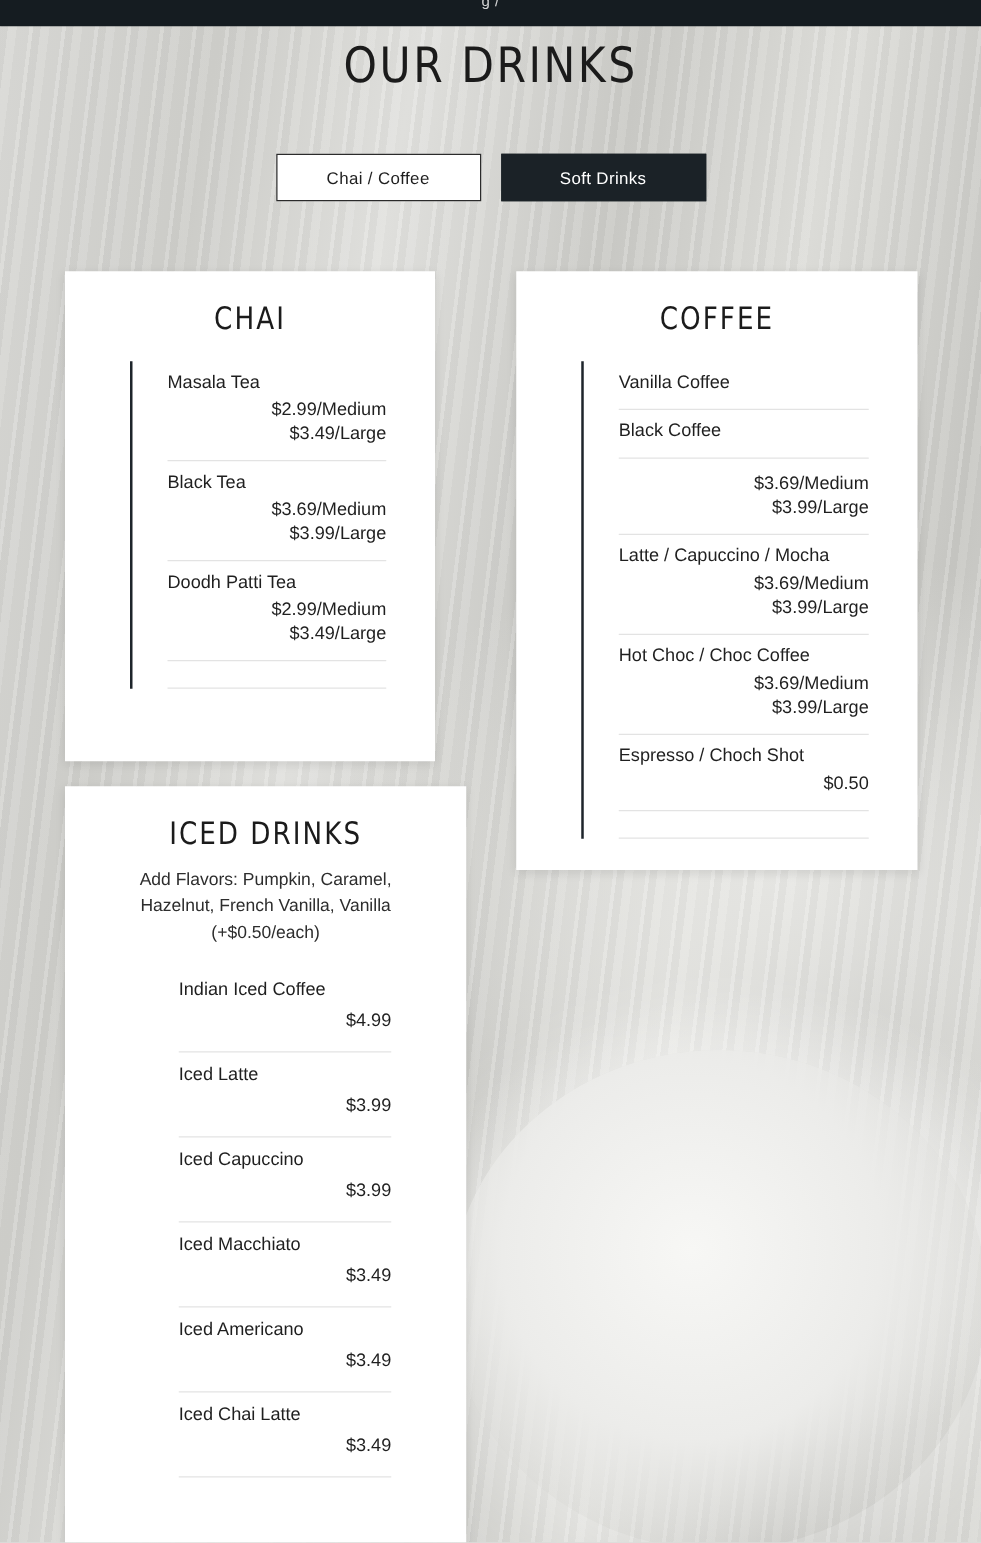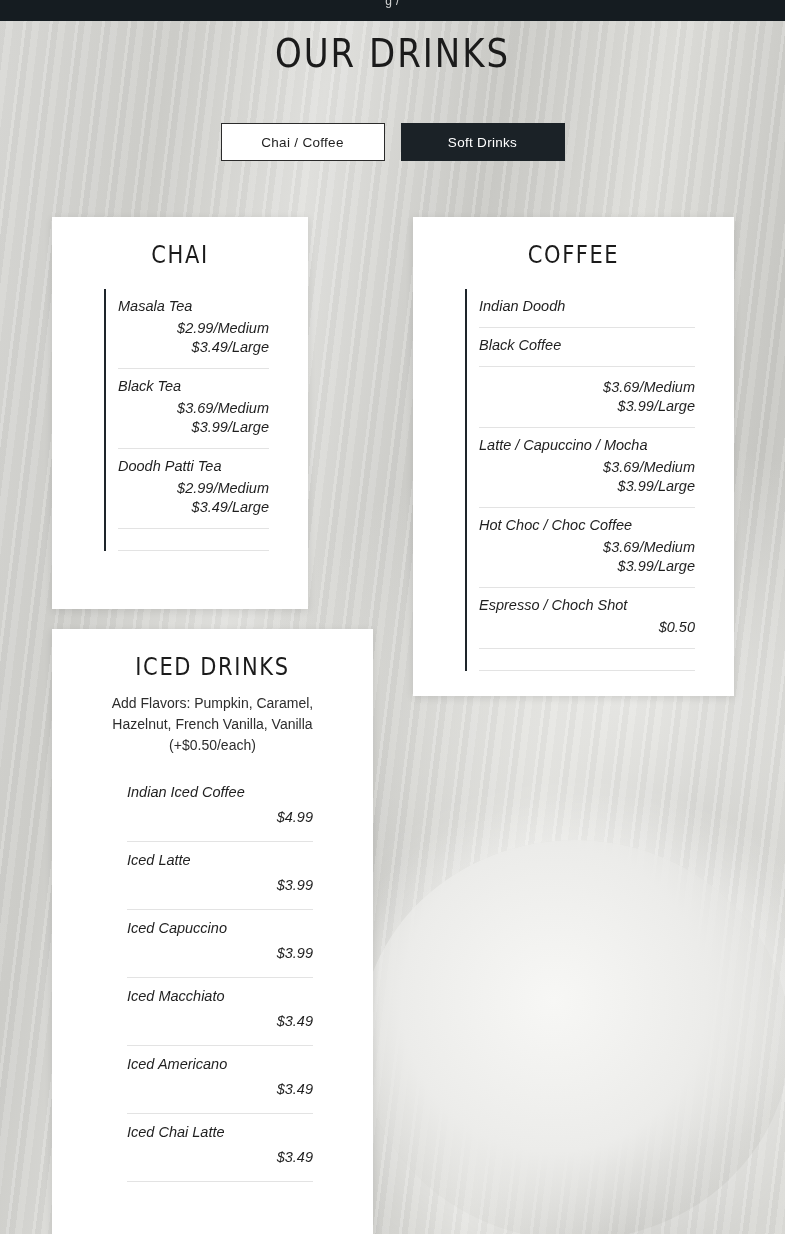--- a/index.html
+++ b/index.html
@@ -101,21 +101,21 @@
   .cards {
     position: relative;
     margin-top: 56px;
   }
   .card {
     position: absolute;
     background: #ffffff;
     box-shadow: 0 2px 8px rgba(0,0,0,0.10);
     padding: 26px 22px 20px 22px;
   }
-  .card-chai   { left: 52px;  top: 0px;   width: 256px; height: 392px; }
+  .card-chai   { left: 52px;  top: 0px;   width: 296px; height: 392px; }
   .card-coffee { left: 413px; top: 0px;   width: 321px; height: 479px; }
   .card-iced   { left: 52px;  top: 412px; width: 321px; height: 620px; }
 
   .card-title {
     text-align: center;
     font-family: "DejaVu Sans", sans-serif;
     font-size: 21px;
     letter-spacing: 1.6px;
     color: #1b1b1b;
     transform: scaleY(1.18);
@@ -124,24 +124,23 @@
   .card-note {
     text-align: center;
     font-size: 14px;
     line-height: 21px;
     color: #2d2d2d;
     margin: -8px 14px 18px 14px;
   }
 
   .items {
     border-left: 2px solid #1e252b;
-    padding-left: 12px;
+    padding-left: 28px;
     margin-left: 30px;
     margin-right: 17px;
-    font-style: italic;
   }
   .card-iced .items { margin-left: 41px; margin-right: 38px; border-left: none; }
 
   .item {
     border-bottom: 1px solid #e3e3e3;
     padding: 8px 0 11px 0;
   }
   .item:last-child { border-bottom: 1px solid #e3e3e3; }
   .item-name {
     font-size: 14.5px;
@@ -211,21 +210,21 @@
             </div>
           </div>
           <div class="item spacer-row"></div>
         </div>
       </div>
 
       <div class="card card-coffee">
         <div class="card-title">COFFEE</div>
         <div class="items">
           <div class="item">
-            <div class="item-name">Indian Doodh</div>
+            <div class="item-name">Vanilla Coffee</div>
           </div>
           <div class="item">
             <div class="item-name">Black Coffee</div>
           </div>
           <div class="item">
             <div class="prices">
               <div class="price">$3.69/Medium</div>
               <div class="price">$3.99/Large</div>
             </div>
           </div>

